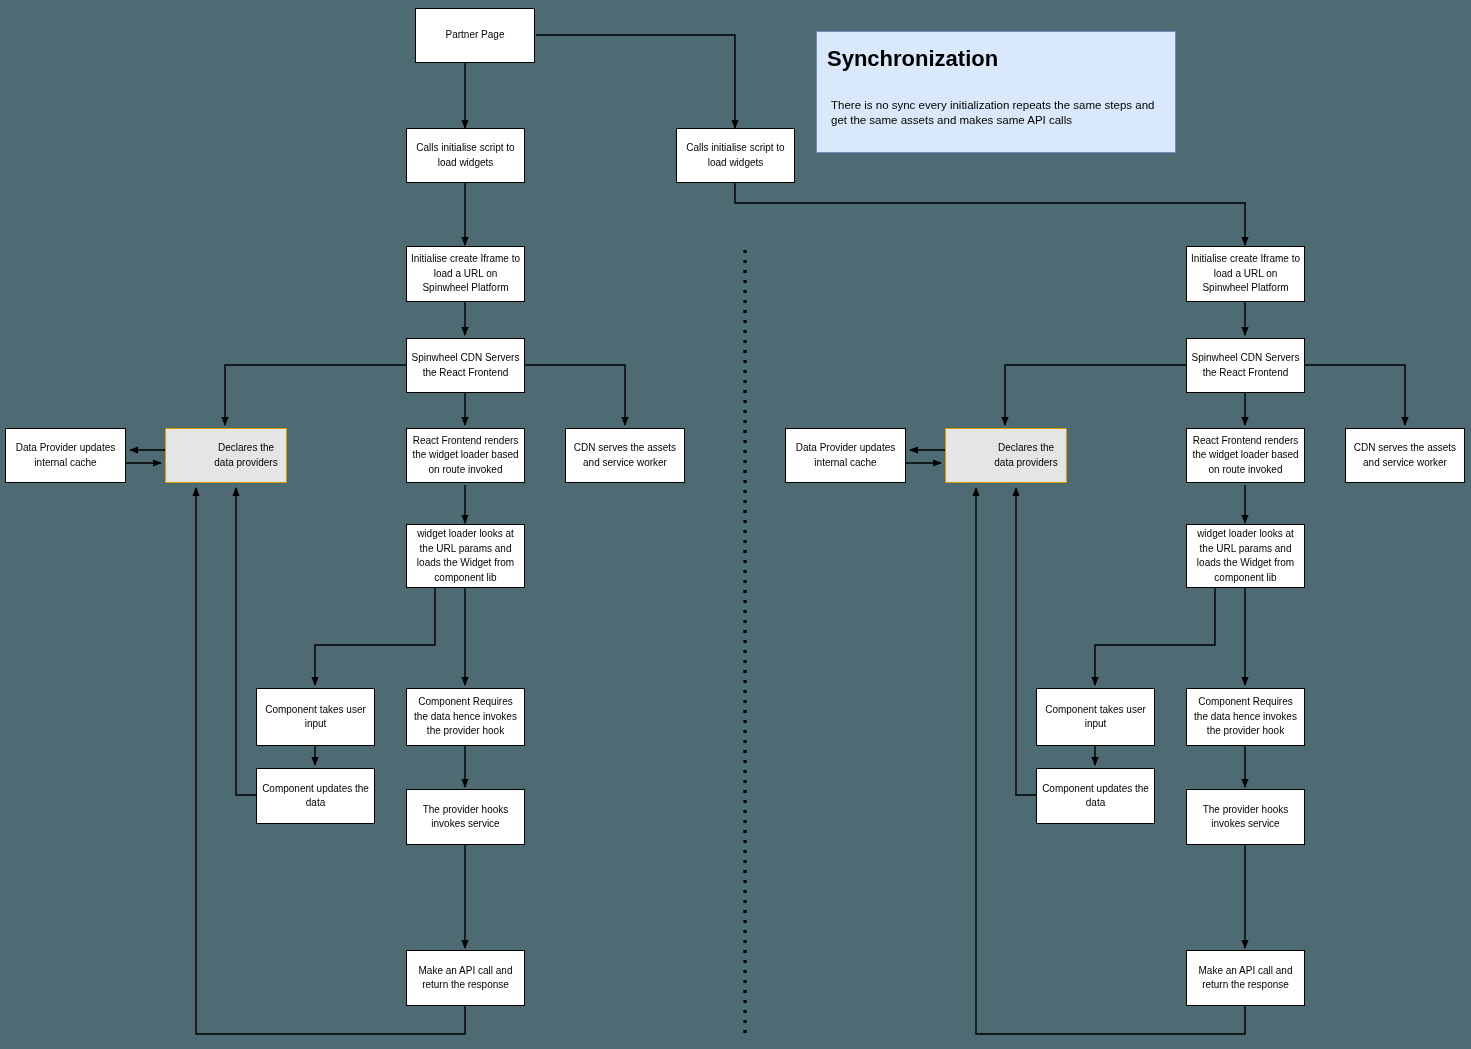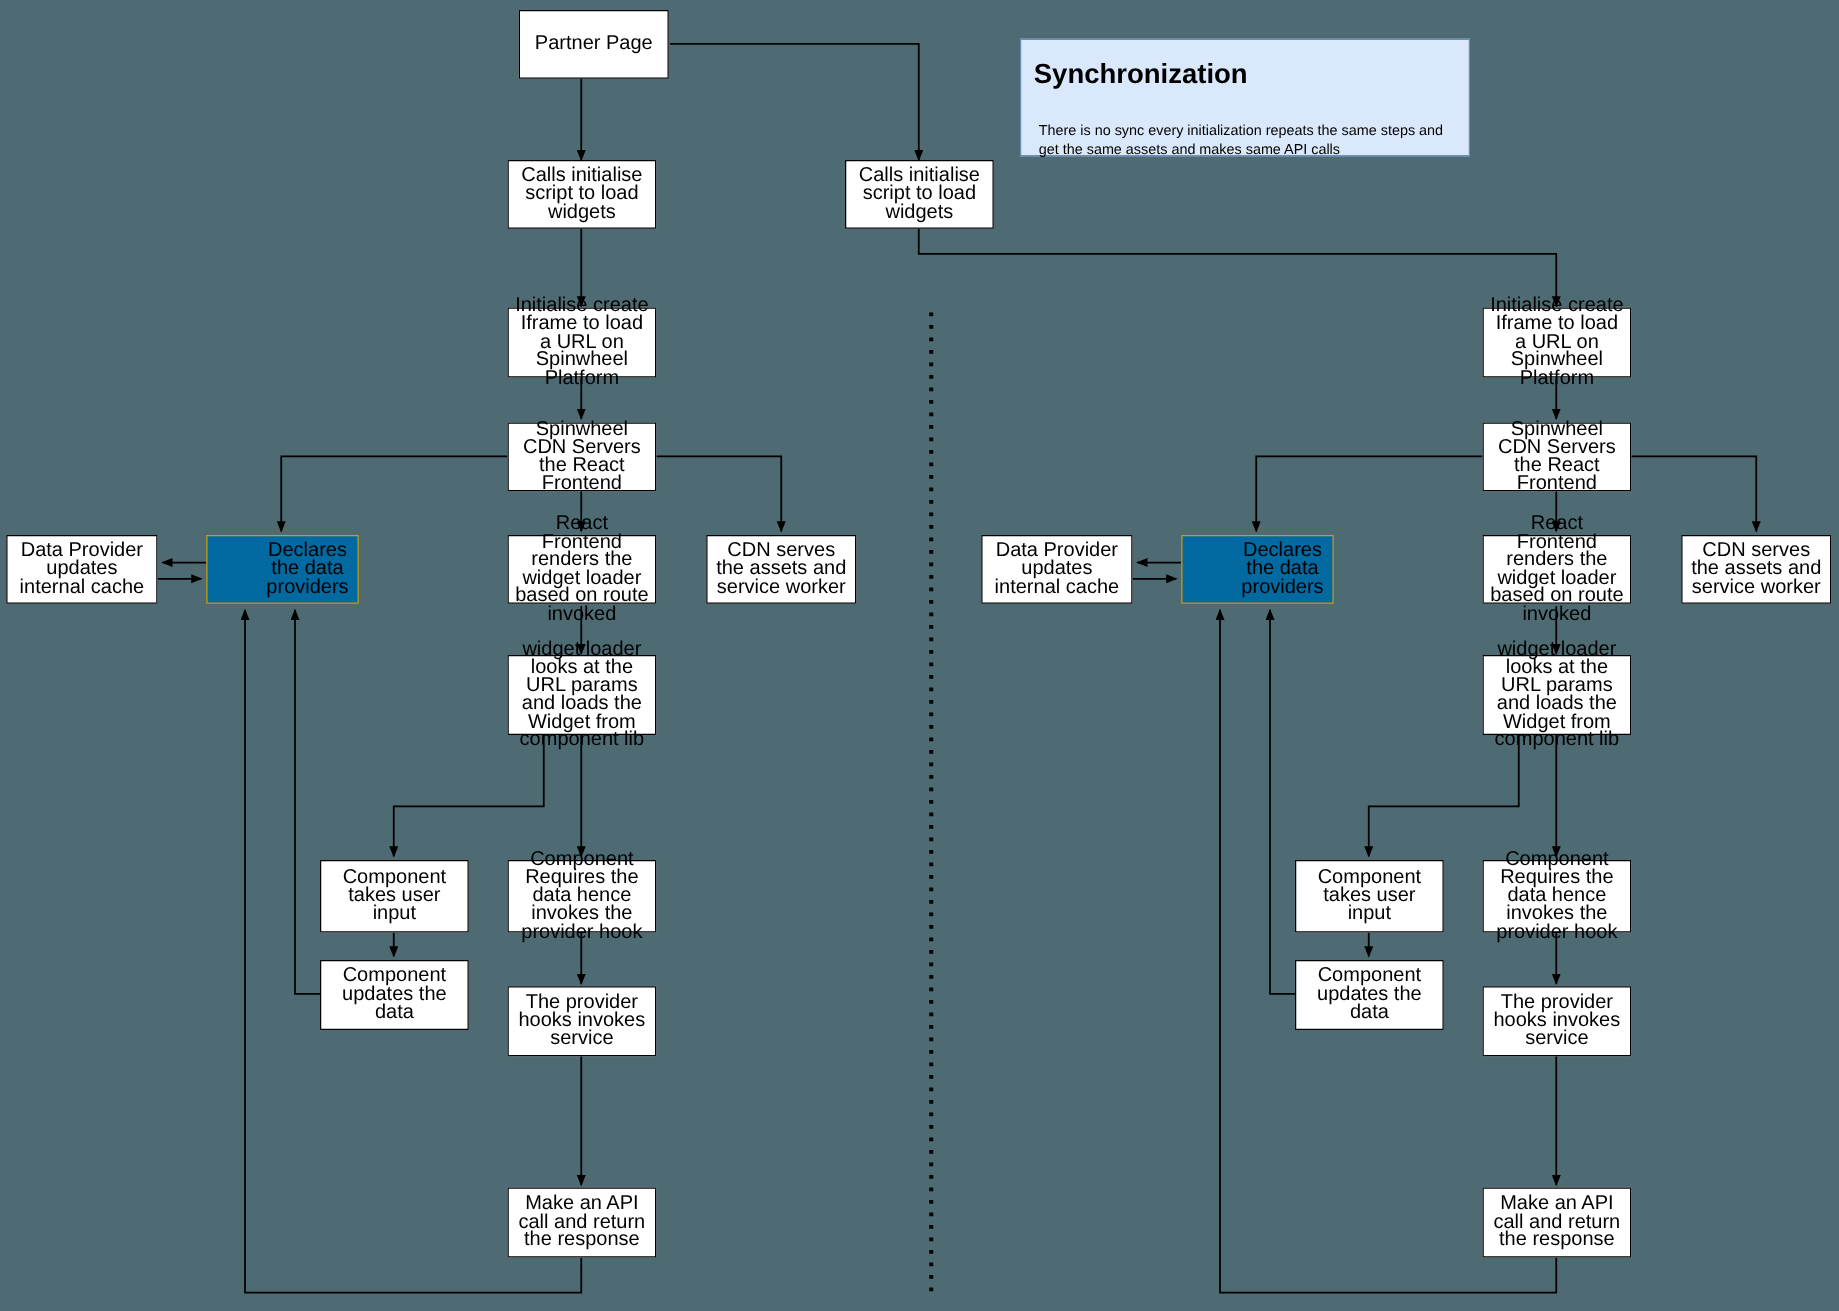--- a/index.html
+++ b/index.html
@@ -26,28 +26,28 @@
   }
   .node {
     position: absolute;
     box-sizing: border-box;
     background: #ffffff;
     border: 1px solid #000000;
     display: flex;
     align-items: center;
     justify-content: center;
     text-align: center;
-    font-size: 16px;
+    font-size: 10px;
     line-height: 14.5px;
     color: #000000;
     padding: 2px 4px;
     z-index: 2;
   }
   .node.highlight {
-    background: #0369a1;
+    background: #e5e5e5;
     border: 1px solid #d79b00;
     padding-left: 44px;
   }
   .note {
     position: absolute;
     box-sizing: border-box;
     background: #dae8fc;
     border: 1px solid #6c8ebf;
     padding: 14px 10px 10px 10px;
     z-index: 2;
@@ -143,21 +143,21 @@
       <path d="M1245,1006 L1245,1034 L976,1034 L976,488" marker-end="url(#arrow)"></path>
 
       <path d="M745,250 L745,1035" stroke-dasharray="3 7" stroke-width="3.2"></path>
     </g>
   </svg>
 
   <div class="node" style="left:415px; top:8px; width:120px; height:55px;">
     <span>Partner Page</span>
   </div>
 
-  <div class="note" style="left:816px; top:31px; width:360px; height:94px;">
+  <div class="note" style="left:816px; top:31px; width:360px; height:122px;">
     <p class="note-title">Synchronization</p>
     <p class="note-body">There is no sync every initialization repeats the same steps and get the same assets and makes same API calls</p>
   </div>
 
   <div class="node" style="left:406px; top:128px; width:119px; height:55px;">
     <span>Calls initialise script to load widgets</span>
   </div>
   <div class="node" style="left:676px; top:128px; width:119px; height:55px;">
     <span>Calls initialise script to load widgets</span>
   </div>

